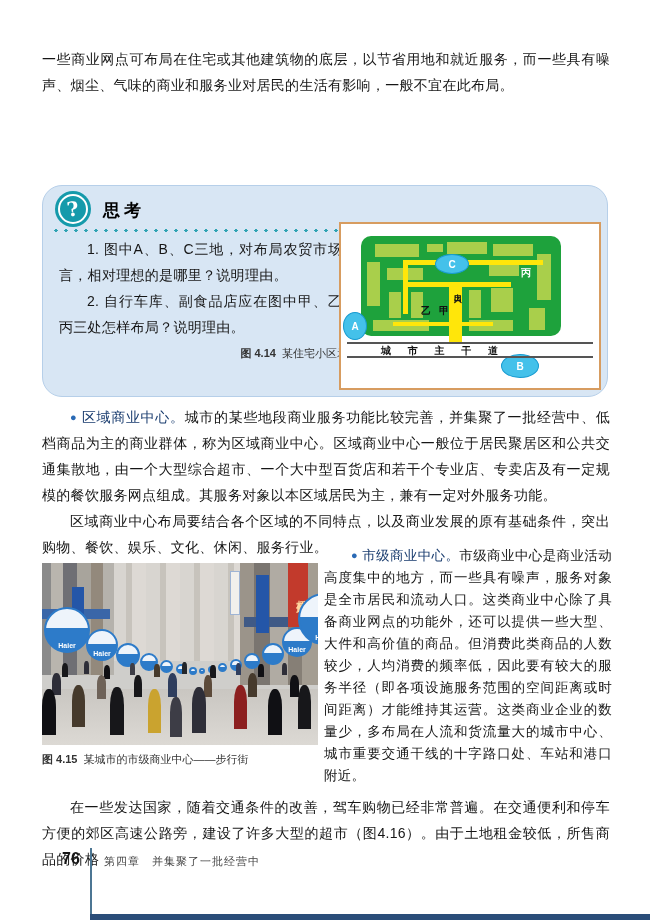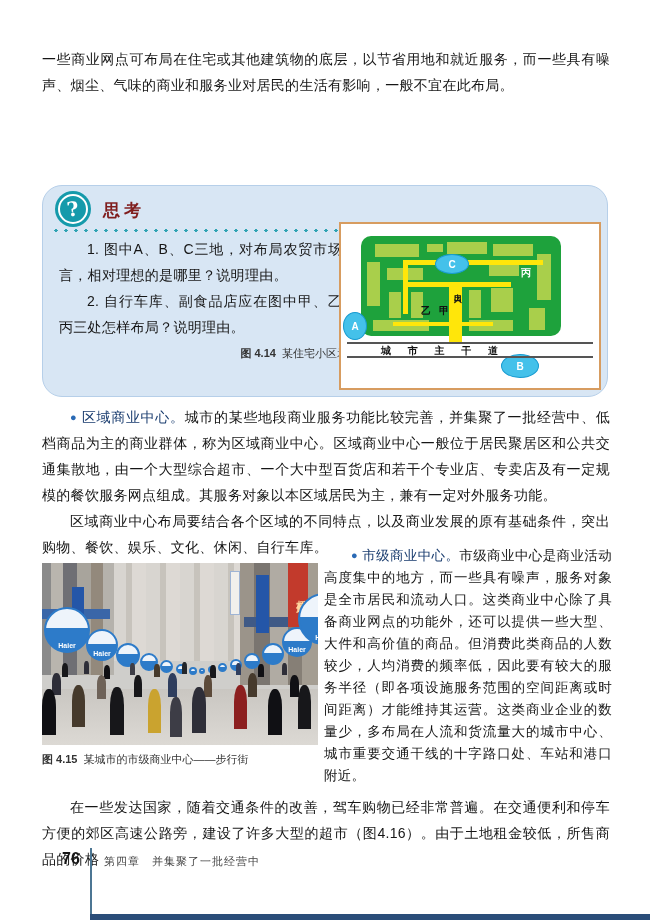--- a/index.html
+++ b/index.html
@@ -14,21 +14,21 @@
   .indent { text-indent:2em; }
   .term { color:#173a6d; }
   .bullet { color:#2a6ab5; font-size:11px; vertical-align:1px; }
   
   .think-box { background:#d8e6f4; border:1px solid #b6cfe9; border-radius:20px; }
   .q-circle { width:36px; height:36px; border-radius:50%; background:#159aab;
     display:flex; align-items:center; justify-content:center; }
   .q-inner { width:30px; height:30px; border:2px solid #ffffff; border-radius:50%;
     display:flex; align-items:center; justify-content:center; }
   .q-mark { color:#fff; font-weight:bold; font-size:20px; font-family:"DejaVu Serif",serif; transform:rotate(-8deg); }
-  .think-title { color:#7f1d1d; font-weight:bold; font-size:17px; letter-spacing:4px; }
+  .think-title { color:#000000; font-weight:bold; font-size:17px; letter-spacing:4px; }
   .dots { height:5px;
     background-image:radial-gradient(circle, #2fa3b3 1.6px, rgba(0,0,0,0) 1.8px);
     background-size:10px 5px; background-repeat:repeat-x; }
   .fig-caption { font-size:11px; color:#333; }
   .fig-label { font-weight:bold; }
   
   .panel { background:#ffffff; border:2px solid #d79c60; }
   .green-area { background:#1ea23c; border-radius:10px; }
   .bldg { position:absolute; background:#a9cf4b; }
   .road { position:absolute; background:#ffe60a; }
@@ -110,21 +110,21 @@
       <div class="road-line" style="left:6px;top:118px;width:246px;"></div>
       <div class="road-line" style="left:6px;top:132px;width:246px;"></div>
       <div class="dlabel" style="left:40px;top:120px;width:180px;letter-spacing:7px;font-size:10px;color:#111;">城 市 主 干 道</div>
     </div>
   </div>
 
   <div class="abs body-par indent" style="left:42px; top:404px; width:568px;">
     <span class="bullet">●</span>
     <span class="term">区域商业中心。</span><span>城市的某些地段商业服务功能比较完善，并集聚了一批经营中、低档商品为主的商业群体，称为区域商业中心。区域商业中心一般位于居民聚居区和公共交通集散地，由一个大型综合超市、一个大中型百货店和若干个专业店、专卖店及有一定规模的餐饮服务网点组成。其服务对象以本区域居民为主，兼有一定对外服务功能。</span>
   </div>
-  <div class="abs body-par indent" style="left:42px; top:508px; width:568px;">区域商业中心布局要结合各个区域的不同特点，以及商业发展的原有基础条件，突出购物、餐饮、娱乐、文化、休闲、自行车库。</div>
+  <div class="abs body-par indent" style="left:42px; top:508px; width:568px;">区域商业中心布局要结合各个区域的不同特点，以及商业发展的原有基础条件，突出购物、餐饮、娱乐、文化、休闲、服务行业。</div>
 
   <div class="abs photo" style="left:42px; top:563px; width:276px; height:182px;">
     <div class="abs" style="left:0;top:0;width:276px;height:34px;background:#ccc9c4;"></div>
     <div class="abs" style="left:70px;top:0;width:132px;height:98px;background:repeating-linear-gradient(90deg,#d8d5d0 0 14px,#c7c3bc 14px 20px,#ddd9d4 20px 34px);"></div>
     <div class="abs" style="left:0;top:0;width:72px;height:112px;background:linear-gradient(90deg,#8a8a8a 0 9px,#b9b5ae 9px 21px,#6f6f74 21px 35px,#a8a49c 35px 49px,#93897c 49px 61px,#b5b2ac 61px 72px);"></div>
     <div class="abs" style="left:198px;top:0;width:78px;height:122px;background:linear-gradient(90deg,#9b948a 0 14px,#7a7570 14px 30px,#b0aba3 30px 48px,#867f76 48px 62px,#a49d92 62px 78px);"></div>
     <div class="abs" style="left:0;top:46px;width:68px;height:10px;background:#3a66a8;"></div>
     <div class="abs" style="left:202px;top:54px;width:58px;height:10px;background:#405a86;"></div>
     <div class="abs" style="left:0;top:126px;width:276px;height:56px;background:linear-gradient(#c9c6c1,#dcd9d4);"></div>
     <div class="vbanner" style="left:30px;top:24px;width:12px;height:48px;background:#2456a8;"></div>

